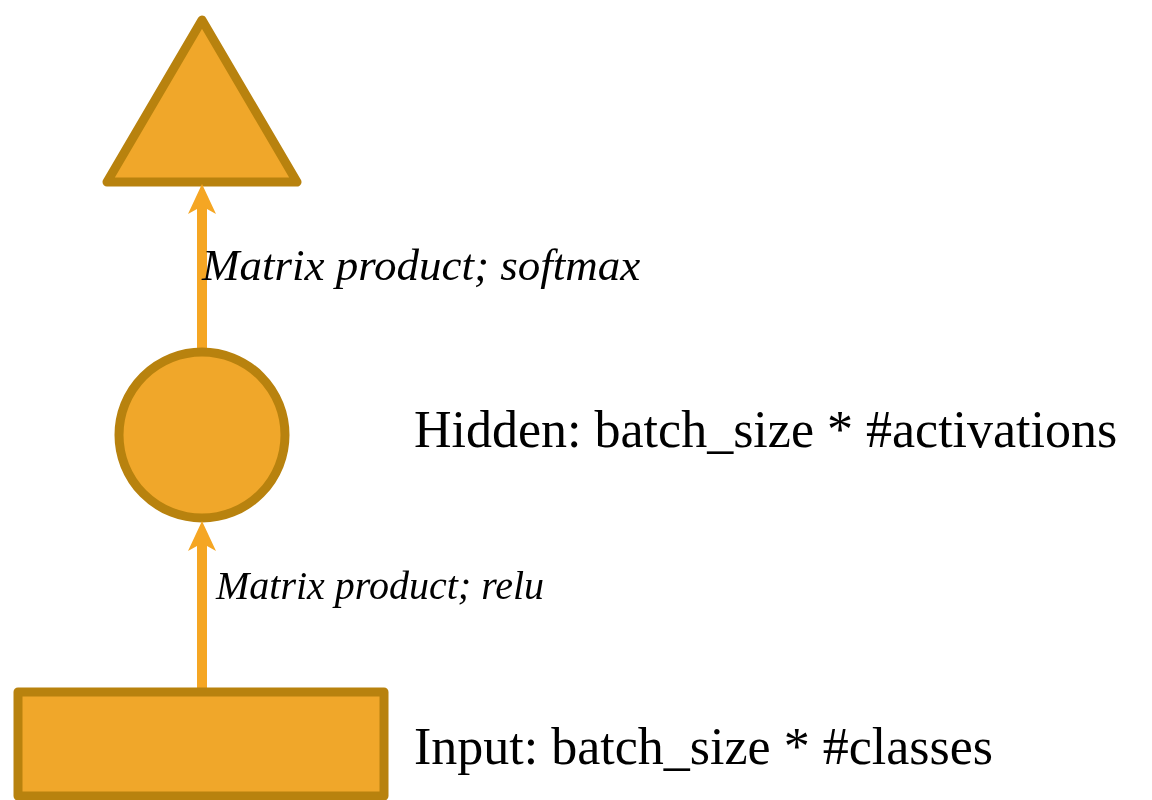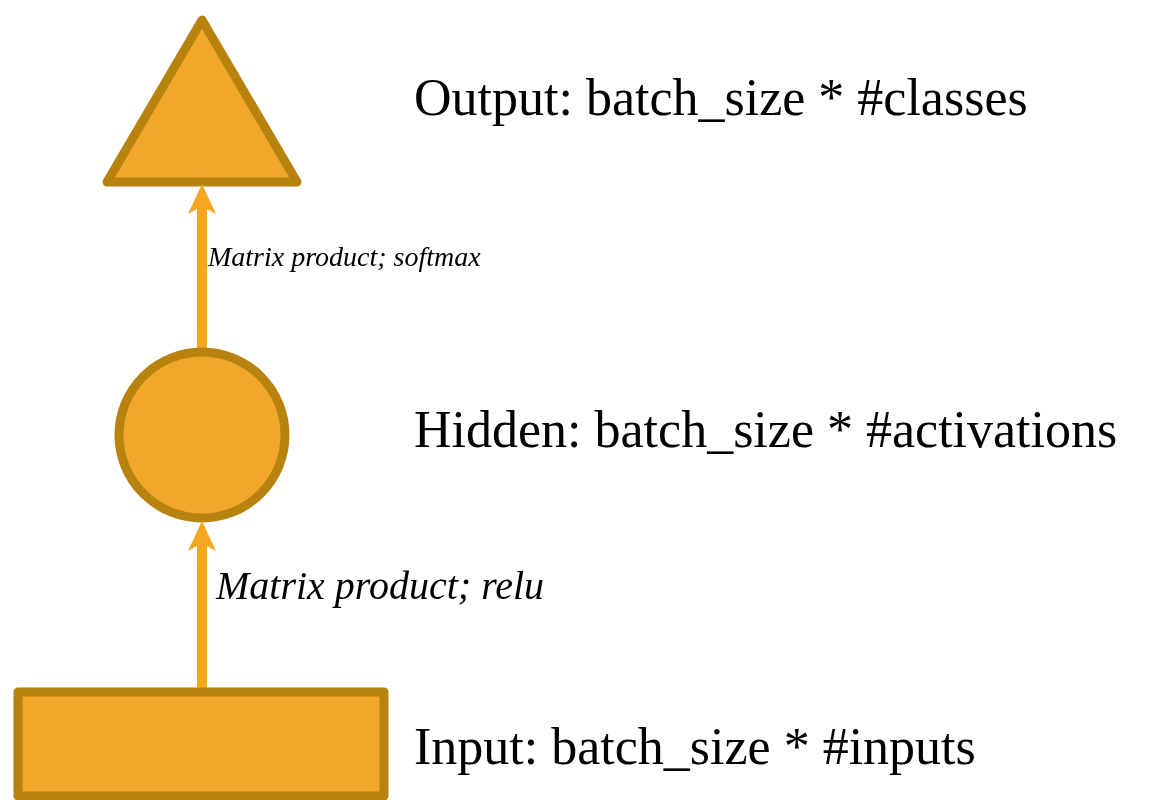--- a/index.html
+++ b/index.html
@@ -53,23 +53,23 @@
     left: 414px;
     top: 404px;
     font-size: 52px;
   }
   #label-input {
     left: 414px;
     top: 721px;
     font-size: 52px;
   }
   #label-edge-softmax {
-    left: 208px;
+    left: 202px;
     top: 243px;
-    font-size: 28px;
+    font-size: 45px;
     text-align: right;
   }
   #label-edge-relu {
     left: 216px;
     top: 566px;
     font-size: 40px;
   }
 </style>
 </head>
 <body>
@@ -89,23 +89,22 @@
 
     <g>
       <rect x="197" y="552" width="10" height="140" fill="#F5A623"></rect>
       <path d="M 202 521 L 216 551 L 207 546 L 207 555 L 197 555 L 197 546 L 188 551 Z" fill="#F5A623"></path>
     </g>
 
     <rect x="18" y="692" width="366" height="104" fill="#F0A72A" stroke="#B8820E" stroke-width="9" stroke-linejoin="round"></rect>
 
   </svg>
 
-  <div class="node-label" id="label-output">Output: batch_size * #classes</div>
 
   <div class="node-label" id="label-hidden">Hidden: batch_size * #activations</div>
 
-  <div class="node-label" id="label-input">Input: batch_size * #inputs</div>
+  <div class="node-label" id="label-input">Input: batch_size * #classes</div>
 
   <div class="edge-label" id="label-edge-softmax">Matrix product; softmax</div>
 
   <div class="edge-label" id="label-edge-relu">Matrix product; relu</div>
 
 </div>
 
 </body></html>

